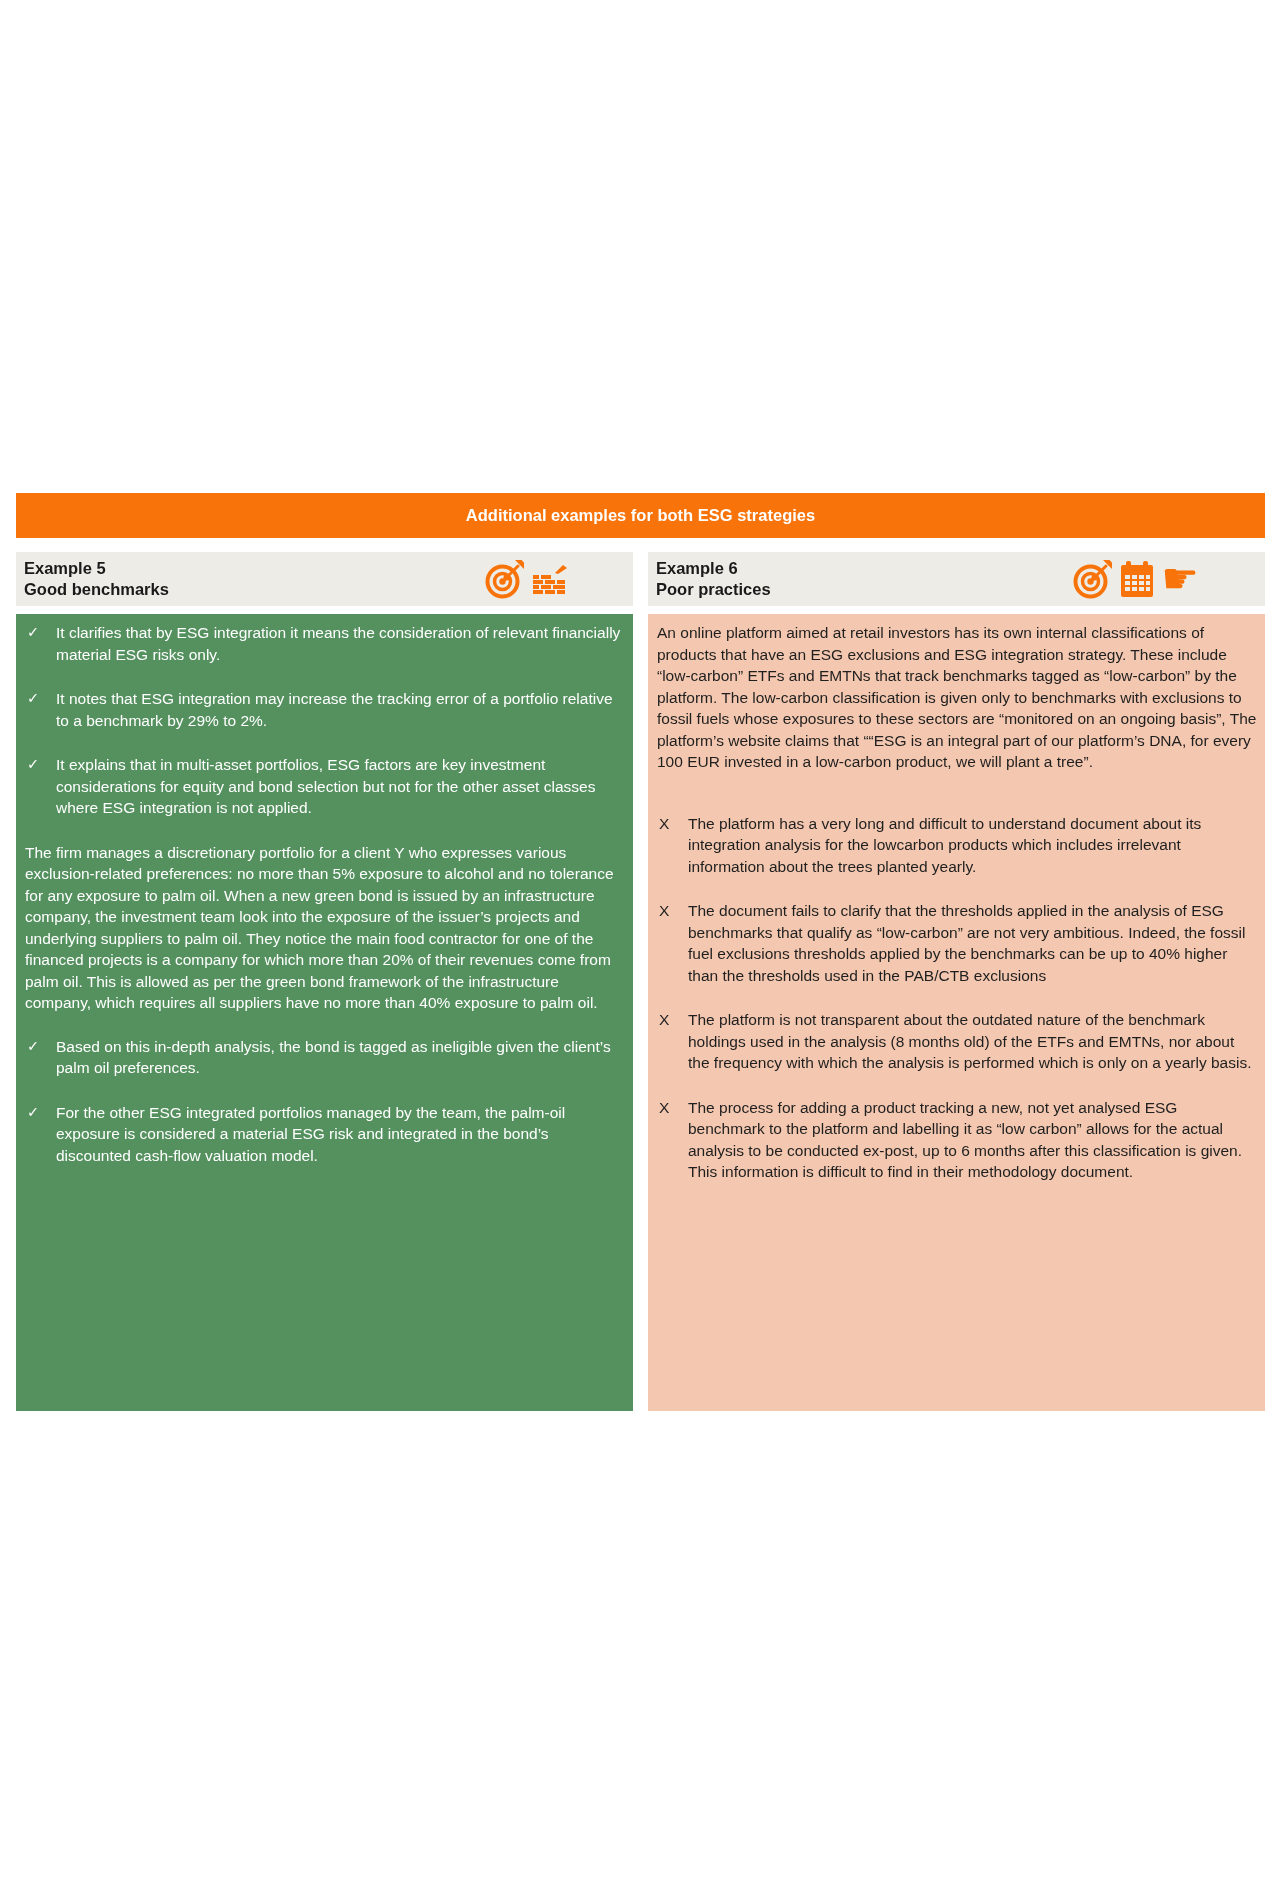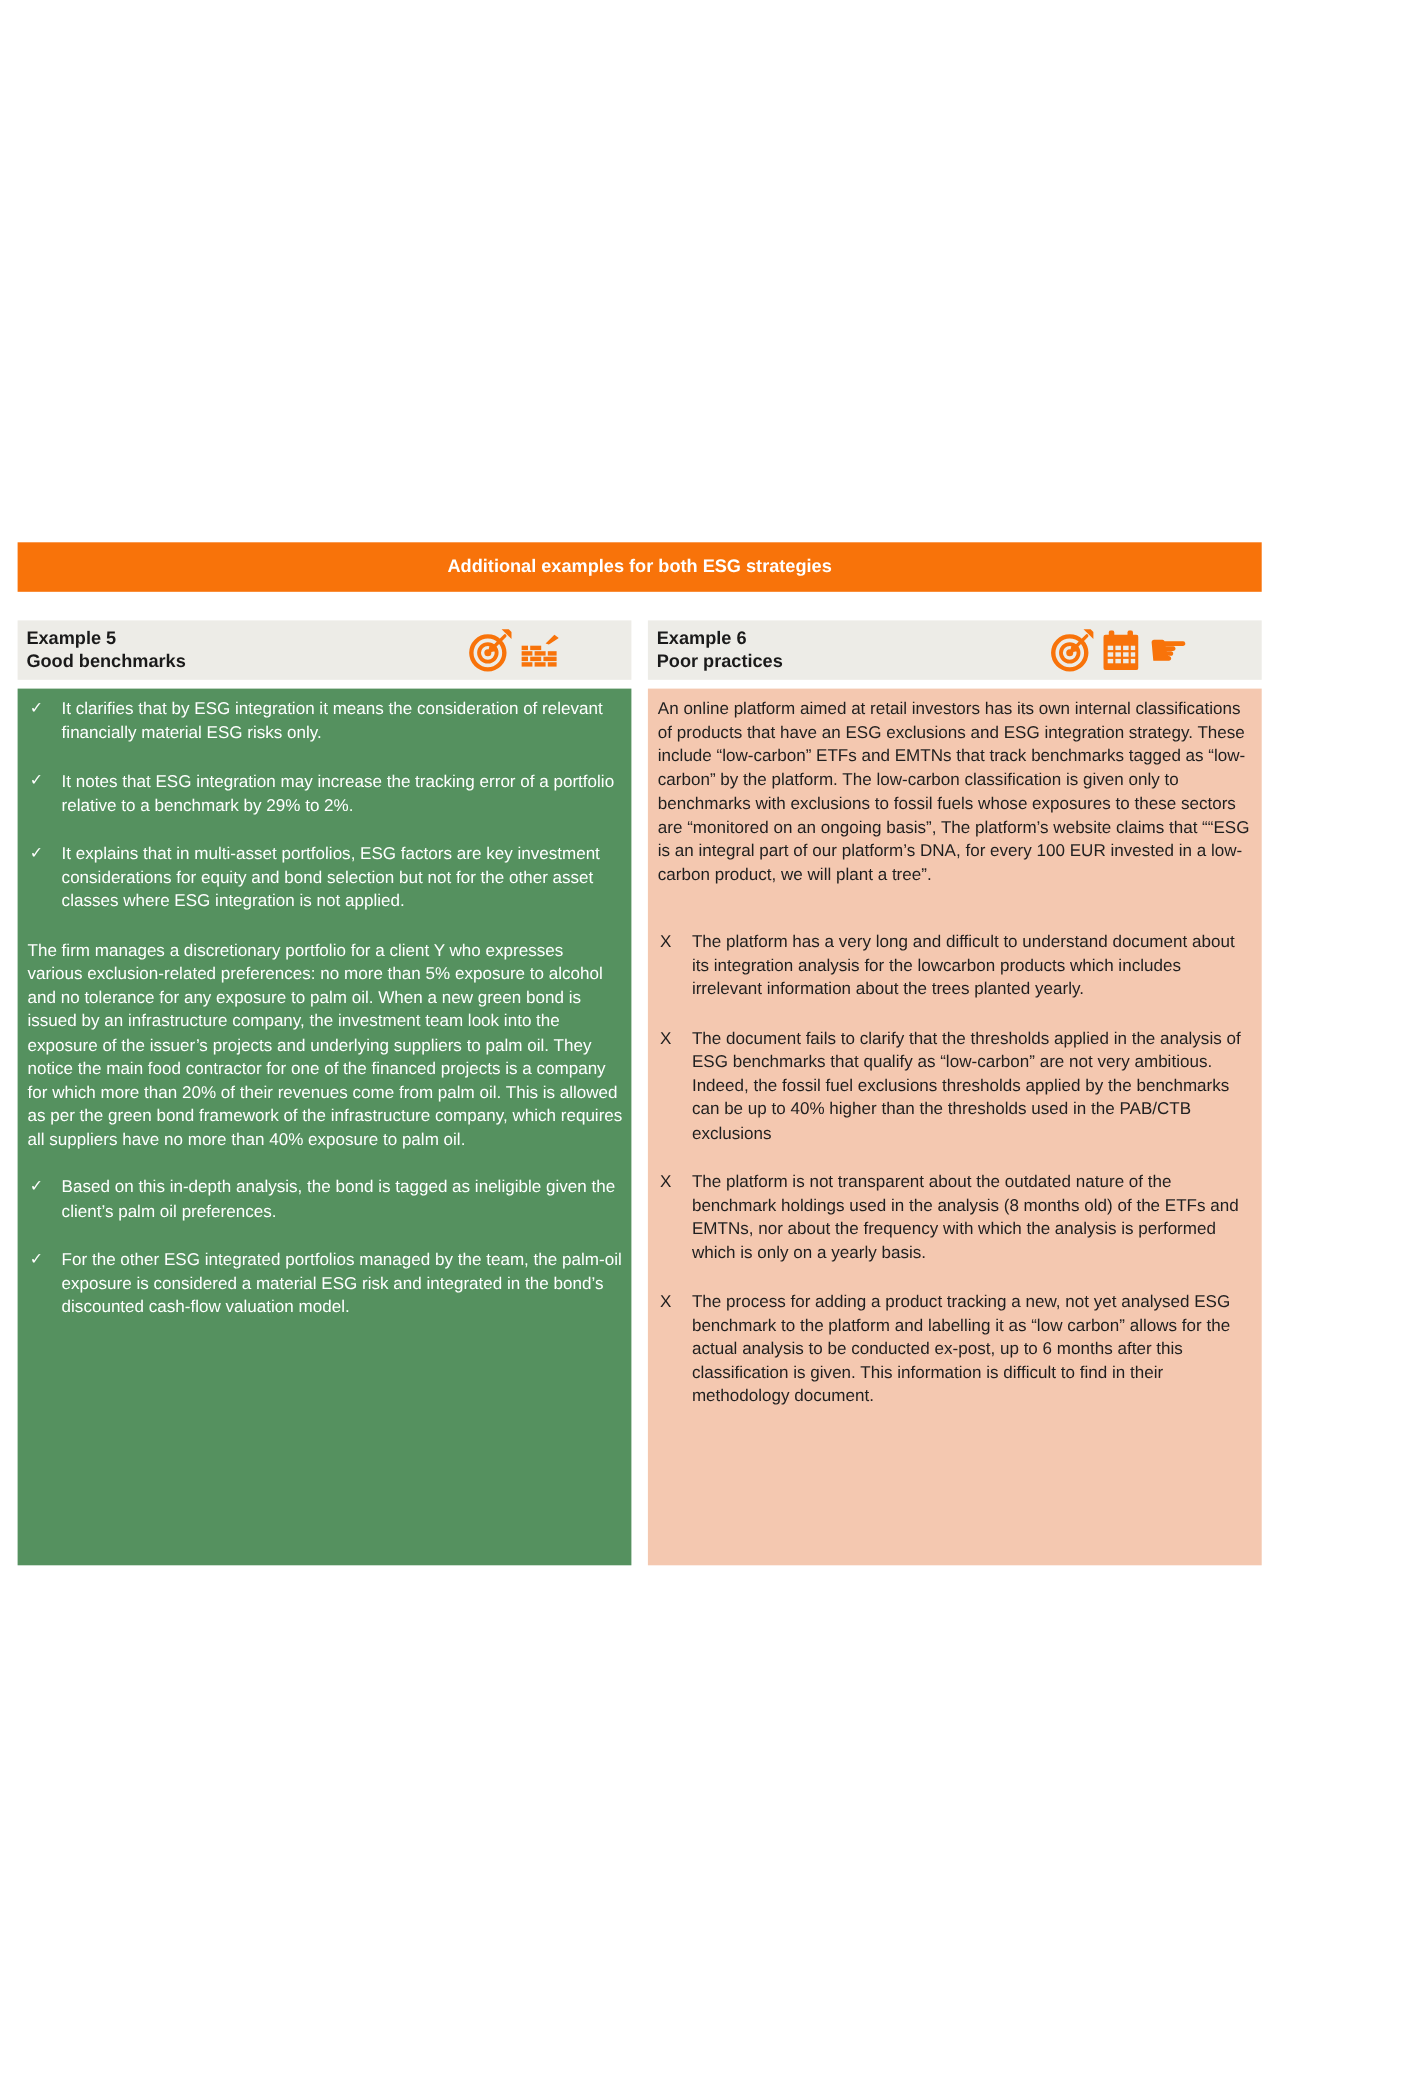--- a/index.html
+++ b/index.html
@@ -6,34 +6,34 @@
   html, body { background: #ffffff; }
   body {
     width: 1280px; height: 1890px;
     position: relative;
     font-family: "Liberation Sans", sans-serif;
     color: #1f1f1f;
   }
   .content {
     position: absolute;
     left: 16px; top: 493px;
-    width: 1131px;
+    width: 1249px;
   }
   .banner {
     height: 45px;
     background: var(--banner-orange, #F8730A);
     color: #ffffff;
     font-weight: bold;
     font-size: 16.5px;
     display: flex; align-items: center; justify-content: center;
   }
   .columns {
     display: flex;
     gap: 15px;
-    margin-top: 26px;
+    margin-top: 14px;
   }
   .col { width: 617px; }
   .col-header {
     height: 54px;
     background: var(--header-gray, #EDECE7);
     display: flex; align-items: center; justify-content: space-between;
     padding: 0 66px 0 8px;
     margin-bottom: 8px;
   }
   .header-titles {

